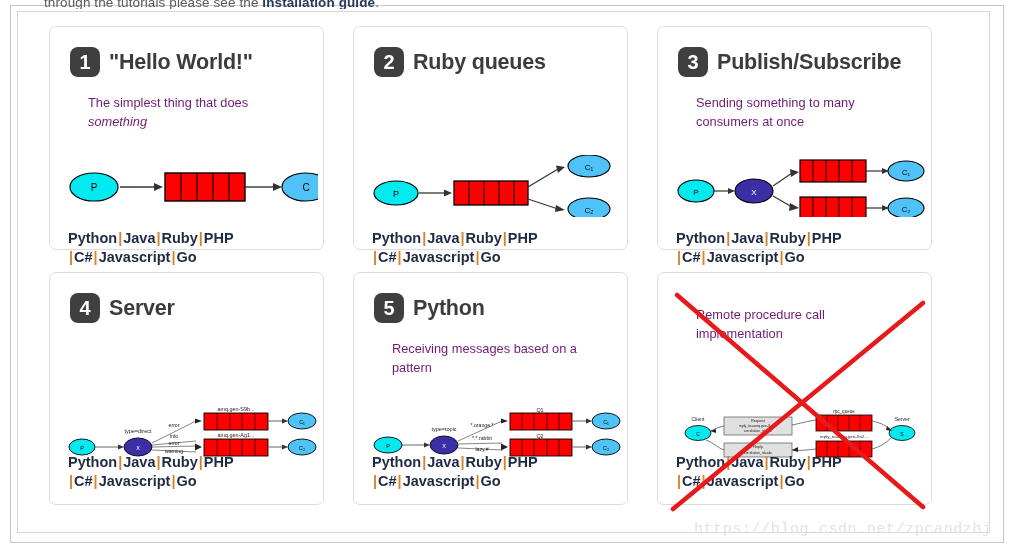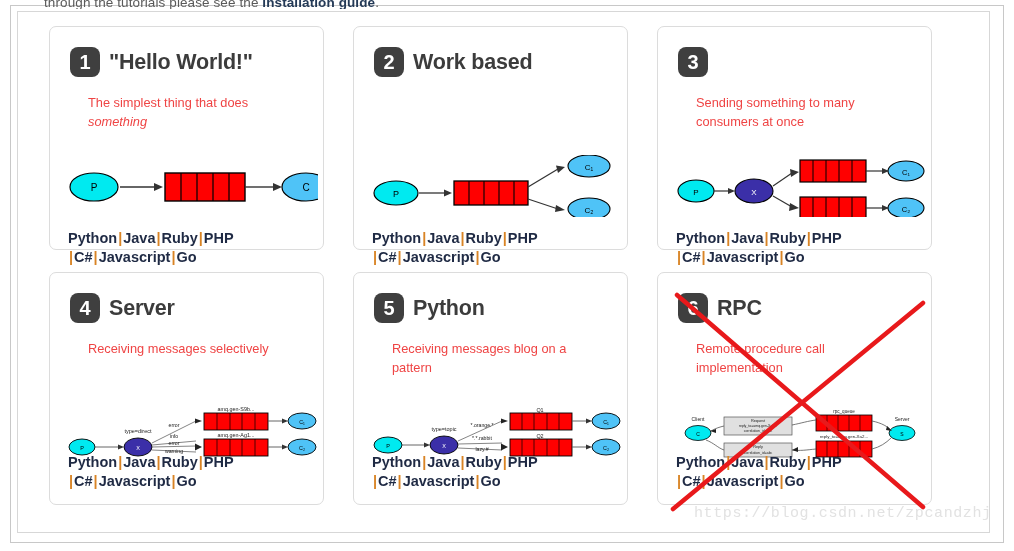--- a/index.html
+++ b/index.html
@@ -97,21 +97,21 @@
     font-size: 21.5px;
     font-weight: bold;
     color: #3c3c3c;
     letter-spacing: -.2px;
     white-space: nowrap;
   }
   .card-desc {
     margin: 17px 0 0 20px;
     font-size: 12.8px;
     line-height: 1.45;
-    color: #ef4444;
+    color: #701a75;
     max-width: 215px;
   }
   .card-desc em { font-style: italic; }
 
   .diagram-wrap {
     position: absolute;
     left: 18px; right: 10px;
     height: 62px;
   }
   .diagram-wrap.d1 { top: 132px; }
@@ -143,21 +143,21 @@
   #x-overlay {
     position: absolute;
     left: 655px; top: 285px;
     width: 290px; height: 230px;
     pointer-events: none;
   }
 
   
   #watermark {
     position: absolute;
-    left: 694px; top: 505px;
+    left: 694px; top: 521px;
     font-family: "Liberation Mono", monospace;
     font-size: 15px;
     color: #e2e2e2;
     letter-spacing: .6px;
     white-space: nowrap;
   }
 </style>
 </head>
 <body>
 
@@ -202,21 +202,21 @@
       </div>
       <div class="langs p1">
         <a href="#">Python</a><span class="sep">|</span><a href="#">Java</a><span class="sep">|</span><a href="#">Ruby</a><span class="sep">|</span><a href="#">PHP</a>
         <span class="sep">|</span><a href="#">C#</a><span class="sep">|</span><a href="#">Javascript</a><span class="sep">|</span><a href="#">Go</a>
       </div>
     </div>
 
     <div class="card">
       <div class="card-head">
         <div class="badge">2</div>
-        <div class="card-title">Work based</div>
+        <div class="card-title">Ruby queues</div>
       </div>
       <div class="diagram-wrap d2">
         <svg width="250" height="62" viewBox="0 0 250 62">
           <ellipse cx="24" cy="38" rx="22" ry="12" fill="#00eaf0" stroke="#000" stroke-width="1.2"></ellipse>
           <text x="24" y="42" font-size="9" text-anchor="middle" fill="#000" font-family="Liberation Sans, sans-serif">P</text>
           <line x1="47" y1="38" x2="72" y2="38" stroke="#333" stroke-width="1.3"></line>
           <polygon points="72,34.5 80,38 72,41.5" fill="#333"></polygon>
           <g>
             <rect x="82" y="26" width="74" height="24" fill="#ff0000" stroke="#000" stroke-width="1.3"></rect>
             <line x1="97" y1="26" x2="97" y2="50" stroke="#000" stroke-width="1.1"></line>
@@ -236,20 +236,21 @@
       </div>
       <div class="langs p2">
         <a href="#">Python</a><span class="sep">|</span><a href="#">Java</a><span class="sep">|</span><a href="#">Ruby</a><span class="sep">|</span><a href="#">PHP</a>
         <span class="sep">|</span><a href="#">C#</a><span class="sep">|</span><a href="#">Javascript</a><span class="sep">|</span><a href="#">Go</a>
       </div>
     </div>
 
     <div class="card">
       <div class="card-head">
         <div class="badge">3</div>
+        <div class="card-title">Publish/Subscribe</div>
       </div>
       <div class="card-desc">Sending something to many consumers at once</div>
       <div class="diagram-wrap d3">
         <svg width="250" height="64" viewBox="0 0 250 64">
           <ellipse cx="20" cy="38" rx="18" ry="11" fill="#00eaf0" stroke="#000" stroke-width="1.1"></ellipse>
           <text x="20" y="42" font-size="8" text-anchor="middle" fill="#000" font-family="Liberation Sans, sans-serif">P</text>
           <line x1="38" y1="38" x2="52" y2="38" stroke="#333" stroke-width="1.2"></line>
           <polygon points="52,35 59,38 52,41" fill="#333"></polygon>
           <ellipse cx="78" cy="38" rx="19" ry="12" fill="#3b2fa8" stroke="#000" stroke-width="1.1"></ellipse>
           <text x="78" y="42" font-size="8" text-anchor="middle" fill="#fff" font-family="Liberation Sans, sans-serif">X</text>
@@ -285,21 +286,20 @@
         <a href="#">Python</a><span class="sep">|</span><a href="#">Java</a><span class="sep">|</span><a href="#">Ruby</a><span class="sep">|</span><a href="#">PHP</a>
         <span class="sep">|</span><a href="#">C#</a><span class="sep">|</span><a href="#">Javascript</a><span class="sep">|</span><a href="#">Go</a>
       </div>
     </div>
 
     <div class="card tall">
       <div class="card-head">
         <div class="badge">4</div>
         <div class="card-title">Server</div>
       </div>
-      <div class="card-desc">Receiving messages selectively</div>
       <div class="diagram-wrap d4">
         <svg width="250" height="78" viewBox="0 0 250 78">
           <ellipse cx="14" cy="62" rx="13" ry="8" fill="#00eaf0" stroke="#000" stroke-width=".9"></ellipse>
           <text x="14" y="65" font-size="5.5" text-anchor="middle" fill="#000" font-family="Liberation Sans, sans-serif">P</text>
           <line x1="27" y1="62" x2="50" y2="62" stroke="#555" stroke-width=".9"></line>
           <polygon points="50,59.5 56,62 50,64.5" fill="#333"></polygon>
           <ellipse cx="70" cy="62" rx="14" ry="9" fill="#3b2fa8" stroke="#000" stroke-width=".9"></ellipse>
           <text x="70" y="65" font-size="5.5" text-anchor="middle" fill="#fff" font-family="Liberation Sans, sans-serif">X</text>
           <text x="70" y="48" font-size="5.5" text-anchor="middle" fill="#222" font-family="Liberation Sans, sans-serif">type=direct</text>
 
@@ -346,21 +346,21 @@
         <a href="#">Python</a><span class="sep">|</span><a href="#">Java</a><span class="sep">|</span><a href="#">Ruby</a><span class="sep">|</span><a href="#">PHP</a>
         <span class="sep">|</span><a href="#">C#</a><span class="sep">|</span><a href="#">Javascript</a><span class="sep">|</span><a href="#">Go</a>
       </div>
     </div>
 
     <div class="card tall">
       <div class="card-head">
         <div class="badge">5</div>
         <div class="card-title">Python</div>
       </div>
-      <div class="card-desc">Receiving messages blog on a pattern</div>
+      <div class="card-desc">Receiving messages based on a pattern</div>
       <div class="diagram-wrap d5">
         <svg width="250" height="78" viewBox="0 0 250 78">
           <ellipse cx="16" cy="60" rx="14" ry="8" fill="#00eaf0" stroke="#000" stroke-width=".9"></ellipse>
           <text x="16" y="63" font-size="5.5" text-anchor="middle" fill="#000" font-family="Liberation Sans, sans-serif">P</text>
           <line x1="30" y1="60" x2="52" y2="60" stroke="#555" stroke-width=".9"></line>
           <polygon points="52,57.5 58,60 52,62.5" fill="#333"></polygon>
           <ellipse cx="72" cy="60" rx="14" ry="9" fill="#3b2fa8" stroke="#000" stroke-width=".9"></ellipse>
           <text x="72" y="63" font-size="5.5" text-anchor="middle" fill="#fff" font-family="Liberation Sans, sans-serif">X</text>
           <text x="72" y="46" font-size="5.5" text-anchor="middle" fill="#222" font-family="Liberation Sans, sans-serif">type=topic</text>
 
@@ -401,24 +401,20 @@
           <text x="234" y="65" font-size="5.4" text-anchor="middle" fill="#000" font-family="Liberation Sans, sans-serif">C₂</text>
         </svg>
       </div>
       <div class="langs p5">
         <a href="#">Python</a><span class="sep">|</span><a href="#">Java</a><span class="sep">|</span><a href="#">Ruby</a><span class="sep">|</span><a href="#">PHP</a>
         <span class="sep">|</span><a href="#">C#</a><span class="sep">|</span><a href="#">Javascript</a><span class="sep">|</span><a href="#">Go</a>
       </div>
     </div>
 
     <div class="card tall">
-      <div class="card-head">
-        <div class="badge">6</div>
-        <div class="card-title">RPC</div>
-      </div>
       <div class="card-desc">Remote procedure call implementation</div>
       <div class="diagram-wrap d6">
         <svg width="250" height="78" viewBox="0 0 250 78">
           <text x="22" y="36" font-size="5" text-anchor="middle" fill="#222" font-family="Liberation Sans, sans-serif">Client</text>
           <ellipse cx="22" cy="48" rx="13" ry="7.5" fill="#00eaf0" stroke="#000" stroke-width=".8"></ellipse>
           <text x="22" y="51" font-size="5" text-anchor="middle" fill="#000" font-family="Liberation Sans, sans-serif">C</text>
 
           <g>
             <rect x="48" y="32" width="68" height="18" fill="#e0e0e0" stroke="#555" stroke-width=".7"></rect>
             <text x="82" y="37" font-size="3.8" text-anchor="middle" fill="#222" font-family="Liberation Sans, sans-serif">Request</text>

